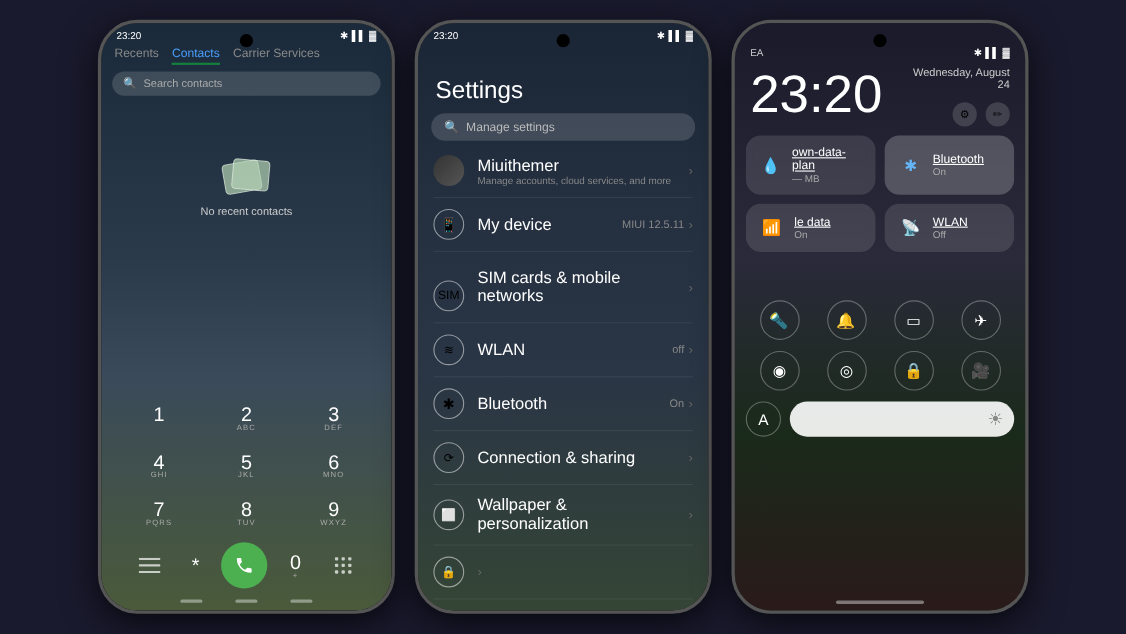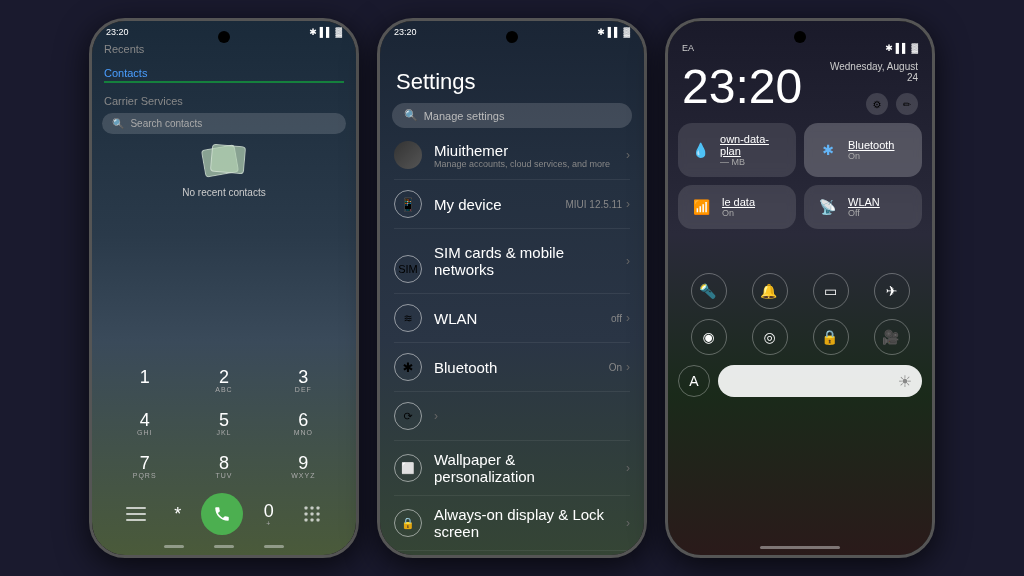--- a/index.html
+++ b/index.html
@@ -74,21 +74,20 @@
     .status-icons {
       display: flex;
       align-items: center;
       gap: 3px;
     }
 
     .tabs-row {
       display: flex;
       gap: 12px;
       padding: 4px 12px 6px;
-      flex-direction: column;
     }
 
     .tab-item {
       font-size: 11px;
       color: #888;
       cursor: pointer;
     }
 
     .tab-item.active {
       color: #4a9eff;
@@ -727,42 +726,42 @@
         </div>
         <div class="settings-item-right">
           <span>On</span>
           <span class="chevron">›</span>
         </div>
       </div>
       <div class="settings-divider"></div>
 
       <div class="settings-item">
         <div class="settings-item-icon" style="font-size:11px;">⟳</div>
+        <div class="settings-item-content">
+          <div class="settings-item-title">Connection &amp; sharing</div>
+        </div>
         <div class="settings-item-right">
           <span class="chevron">›</span>
         </div>
       </div>
       <div class="settings-divider"></div>
 
       <div class="settings-item">
         <div class="settings-item-icon" style="font-size:11px;">⬜</div>
         <div class="settings-item-content">
           <div class="settings-item-title">Wallpaper &amp; personalization</div>
         </div>
         <div class="settings-item-right">
           <span class="chevron">›</span>
         </div>
       </div>
       <div class="settings-divider"></div>
 
       <div class="settings-item">
         <div class="settings-item-icon" style="font-size:11px;">🔒</div>
-        <div class="settings-item-content">
-          <div class="settings-item-title">Always-on display &amp; Lock screen</div>
-        </div>
         <div class="settings-item-right">
           <span class="chevron">›</span>
         </div>
       </div>
       <div class="settings-divider"></div>
 
       <div class="settings-item">
         <div class="settings-item-icon" style="font-size:11px;">☀</div>
         <div class="settings-item-content">
           <div class="settings-item-title">Display</div>

